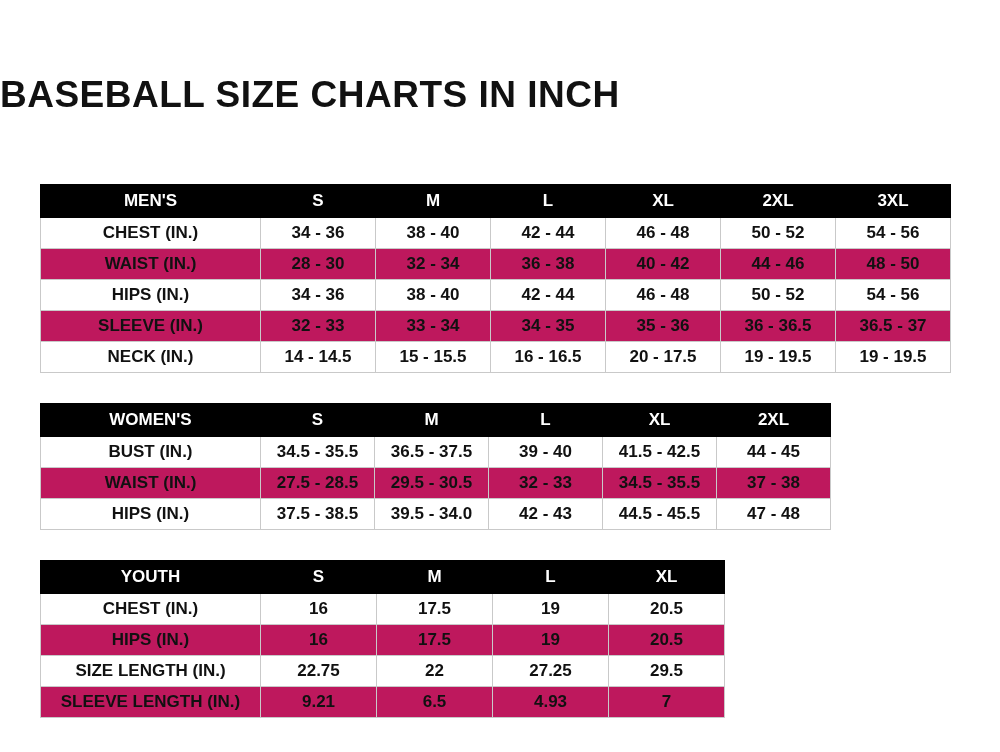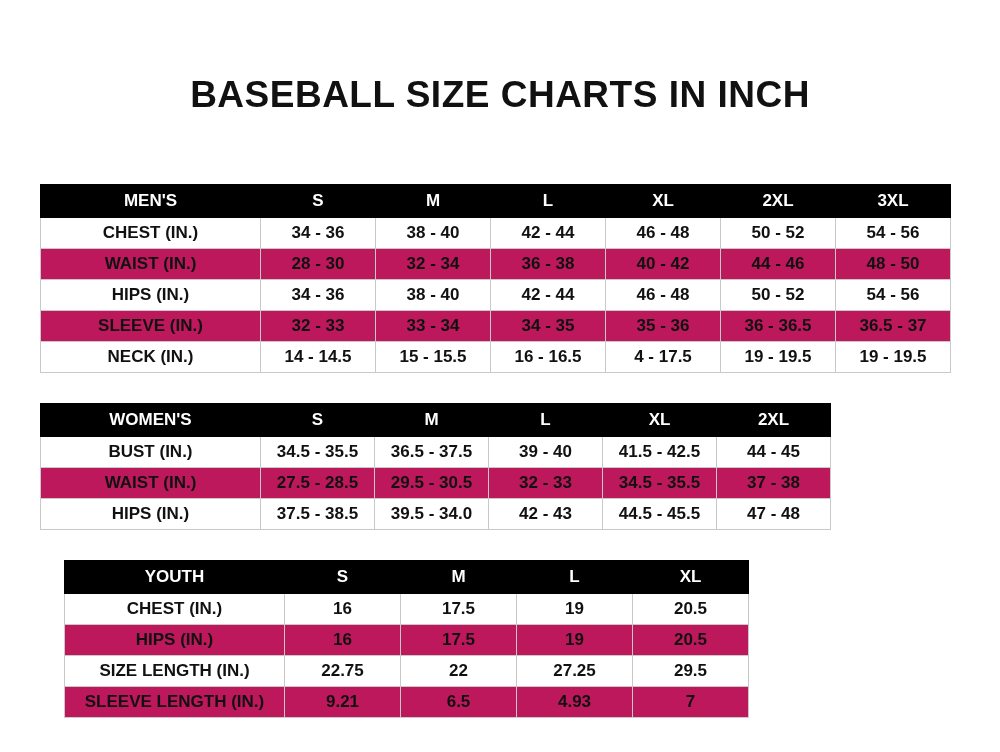--- a/index.html
+++ b/index.html
@@ -14,21 +14,21 @@
     color: #111111;
     overflow: hidden;
   }
   .page {
     position: relative;
     width: 1000px;
     height: 752px;
     background: #ffffff;
   }
   .title {
-    text-align: center;
+    text-align: left;
     font-size: 37px;
     font-weight: bold;
     letter-spacing: 0.5px;
     color: #111111;
     margin: 0;
     padding-top: 74px;
     padding-bottom: 0;
   }
   .tables {
     padding: 12px 40px;
@@ -59,21 +59,21 @@
   table.size-table thead th.rowhead {
     text-align: center;
   }
   table.size-table tbody tr.alt td {
     background: #be185d;
   }
   table.size-table tbody tr td:first-child {
   }
   .t-men { width: 910px; }
   .t-women { width: 790px; }
-  .t-youth { width: 685px; margin-left: 24px; }
+  .t-youth { width: 685px; }
 
   .t-men col.c0 { width: 220px; }
   .t-men col.cx { width: 115px; }
 
   .t-women col.c0 { width: 220px; }
   .t-women col.cx { width: 114px; }
 
   .t-youth col.c0 { width: 220px; }
   .t-youth col.cx { width: 116px; }
 </style>
@@ -142,21 +142,21 @@
           <td>34 - 35</td>
           <td>35 - 36</td>
           <td>36 - 36.5</td>
           <td>36.5 - 37</td>
         </tr>
         <tr>
           <td>NECK (IN.)</td>
           <td>14 - 14.5</td>
           <td>15 - 15.5</td>
           <td>16 - 16.5</td>
-          <td>4 - 17.5</td>
+          <td>20 - 17.5</td>
           <td>19 - 19.5</td>
           <td>19 - 19.5</td>
         </tr>
       </tbody>
     </table>
 
     <table class="size-table t-women">
       <colgroup>
         <col class="c0">
           <col class="cx">

